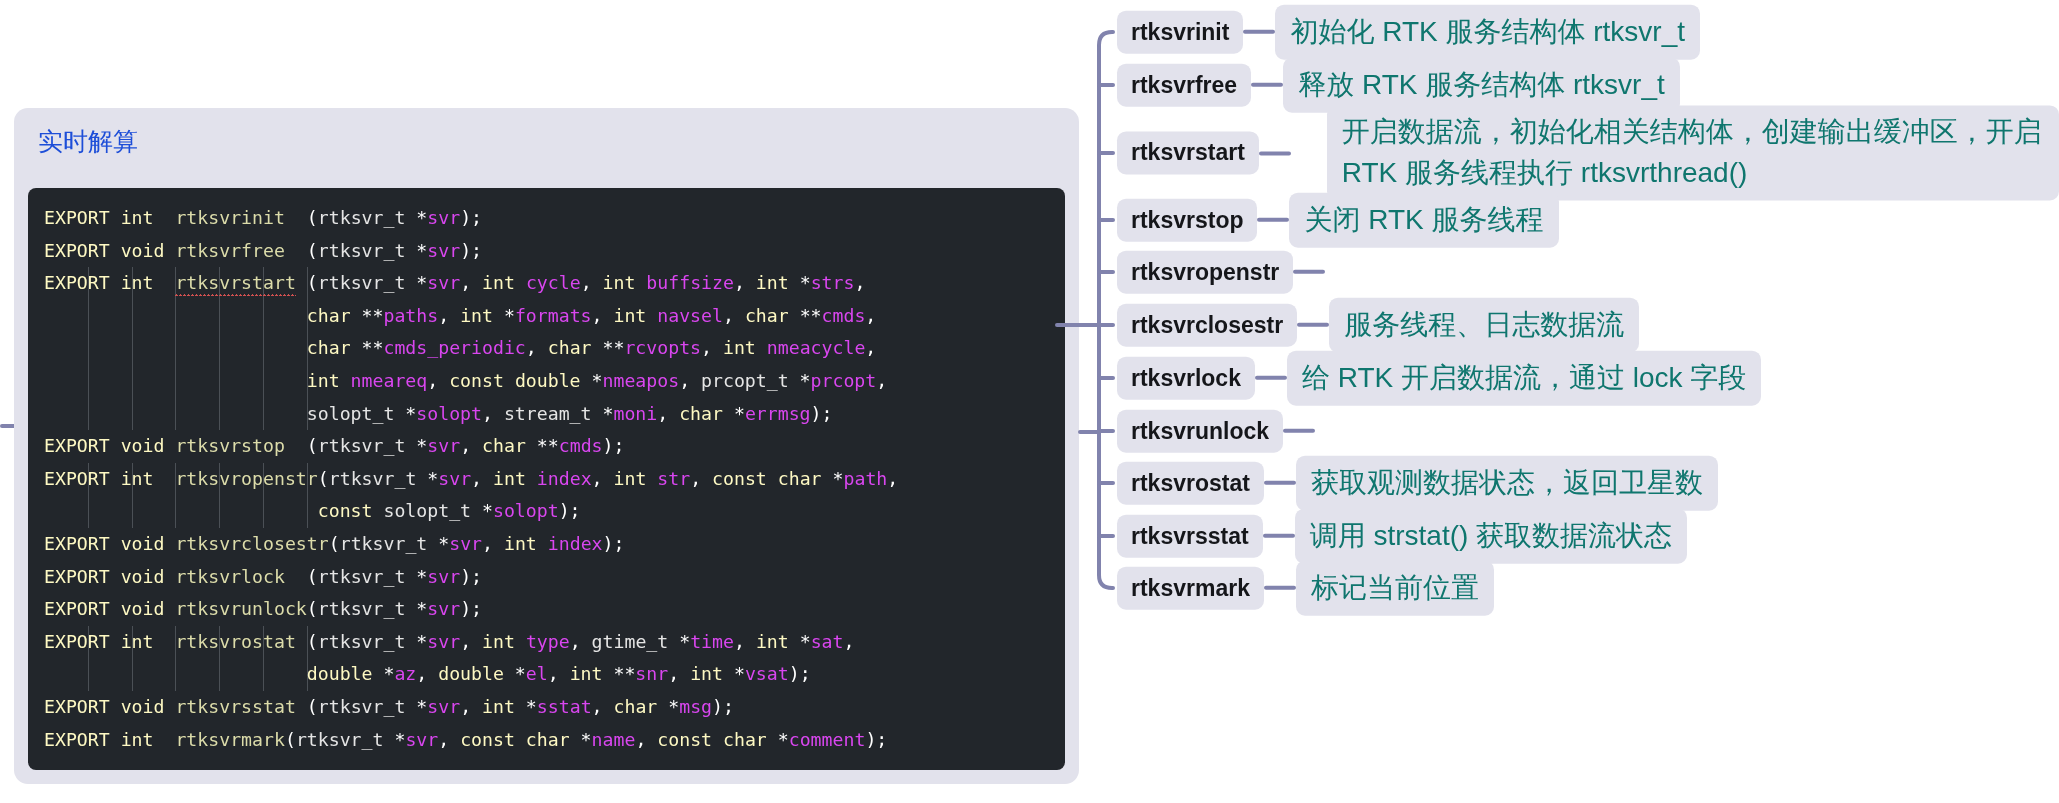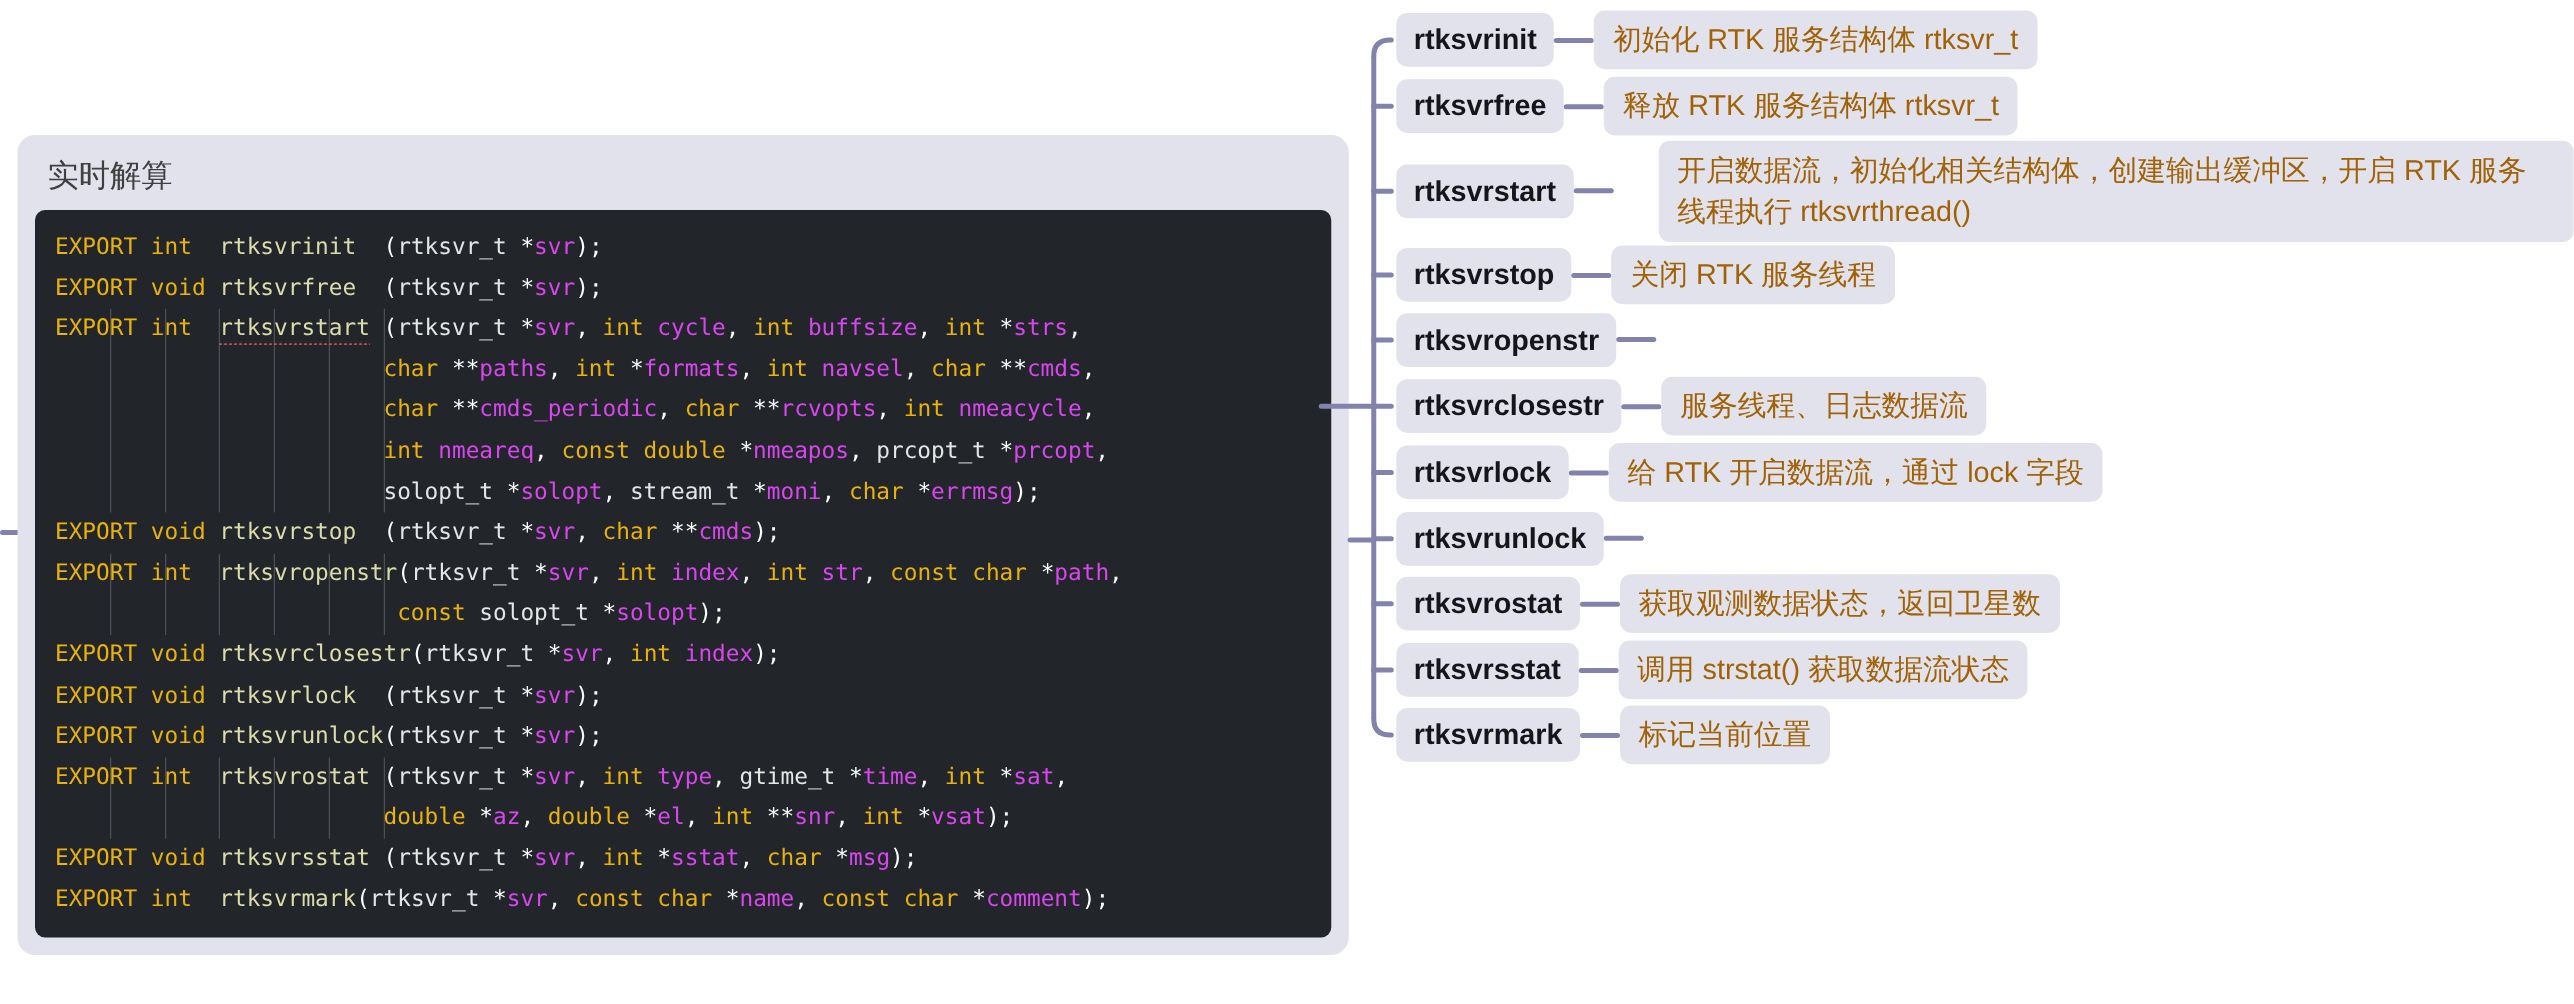--- a/index.html
+++ b/index.html
@@ -27,22 +27,22 @@
     left: 14px;
     top: 108px;
     width: 1065px;
     background: #e2e2ec;
     border-radius: 14px;
     padding: 0;
     box-sizing: border-box;
   }
   .code-card-title {
     font-size: 25px;
-    color: #404040;
-    padding: 18px 24px 12px 24px;
+    color: #1d4ed8;
+    padding: 18px 24px 32px 24px;
     line-height: 1.2;
     font-family: "Liberation Sans", "DejaVu Sans", sans-serif;
   }
   .code-block {
     background: #22262b;
     margin: 0 14px 14px 14px;
     border-radius: 8px;
     padding: 14px 0 14px 0;
     position: relative;
     overflow: hidden;
@@ -67,21 +67,21 @@
     pointer-events: none;
   }
   .guide {
     position: absolute;
     width: 1px;
     background: #5a5f66;
     opacity: .75;
   }
 
   
-  .k  { color: #eab308; }   
+  .k  { color: #fef9c3; }   
   .ty { color: #e5e5e5; }   
   .fn { color: #dcdcaa; }   
   .pn { color: #d946ef; }   
   .pm { color: #ffffff; }
 
   
   .squig {
     position: relative;
   }
   .squig::after {
@@ -140,22 +140,22 @@
   .linkbar {
     height: 4px;
     background: #8183ad;
     border-radius: 2px;
     flex: 0 0 auto;
   }
   .desc {
     background: #e2e2ec;
     border-radius: 9px;
     padding: 7px 15px;
-    font-size: 23px;
-    color: #a16207;
+    font-size: 28px;
+    color: #0f766e;
     line-height: 1.45;
     font-family: "Liberation Sans", "DejaVu Sans", sans-serif;
   }
   .desc.wrap {
     max-width: 730px;
     white-space: normal;
     margin-left: 36px;
   }
   .desc.nowrap { white-space: nowrap; }
 </style>

